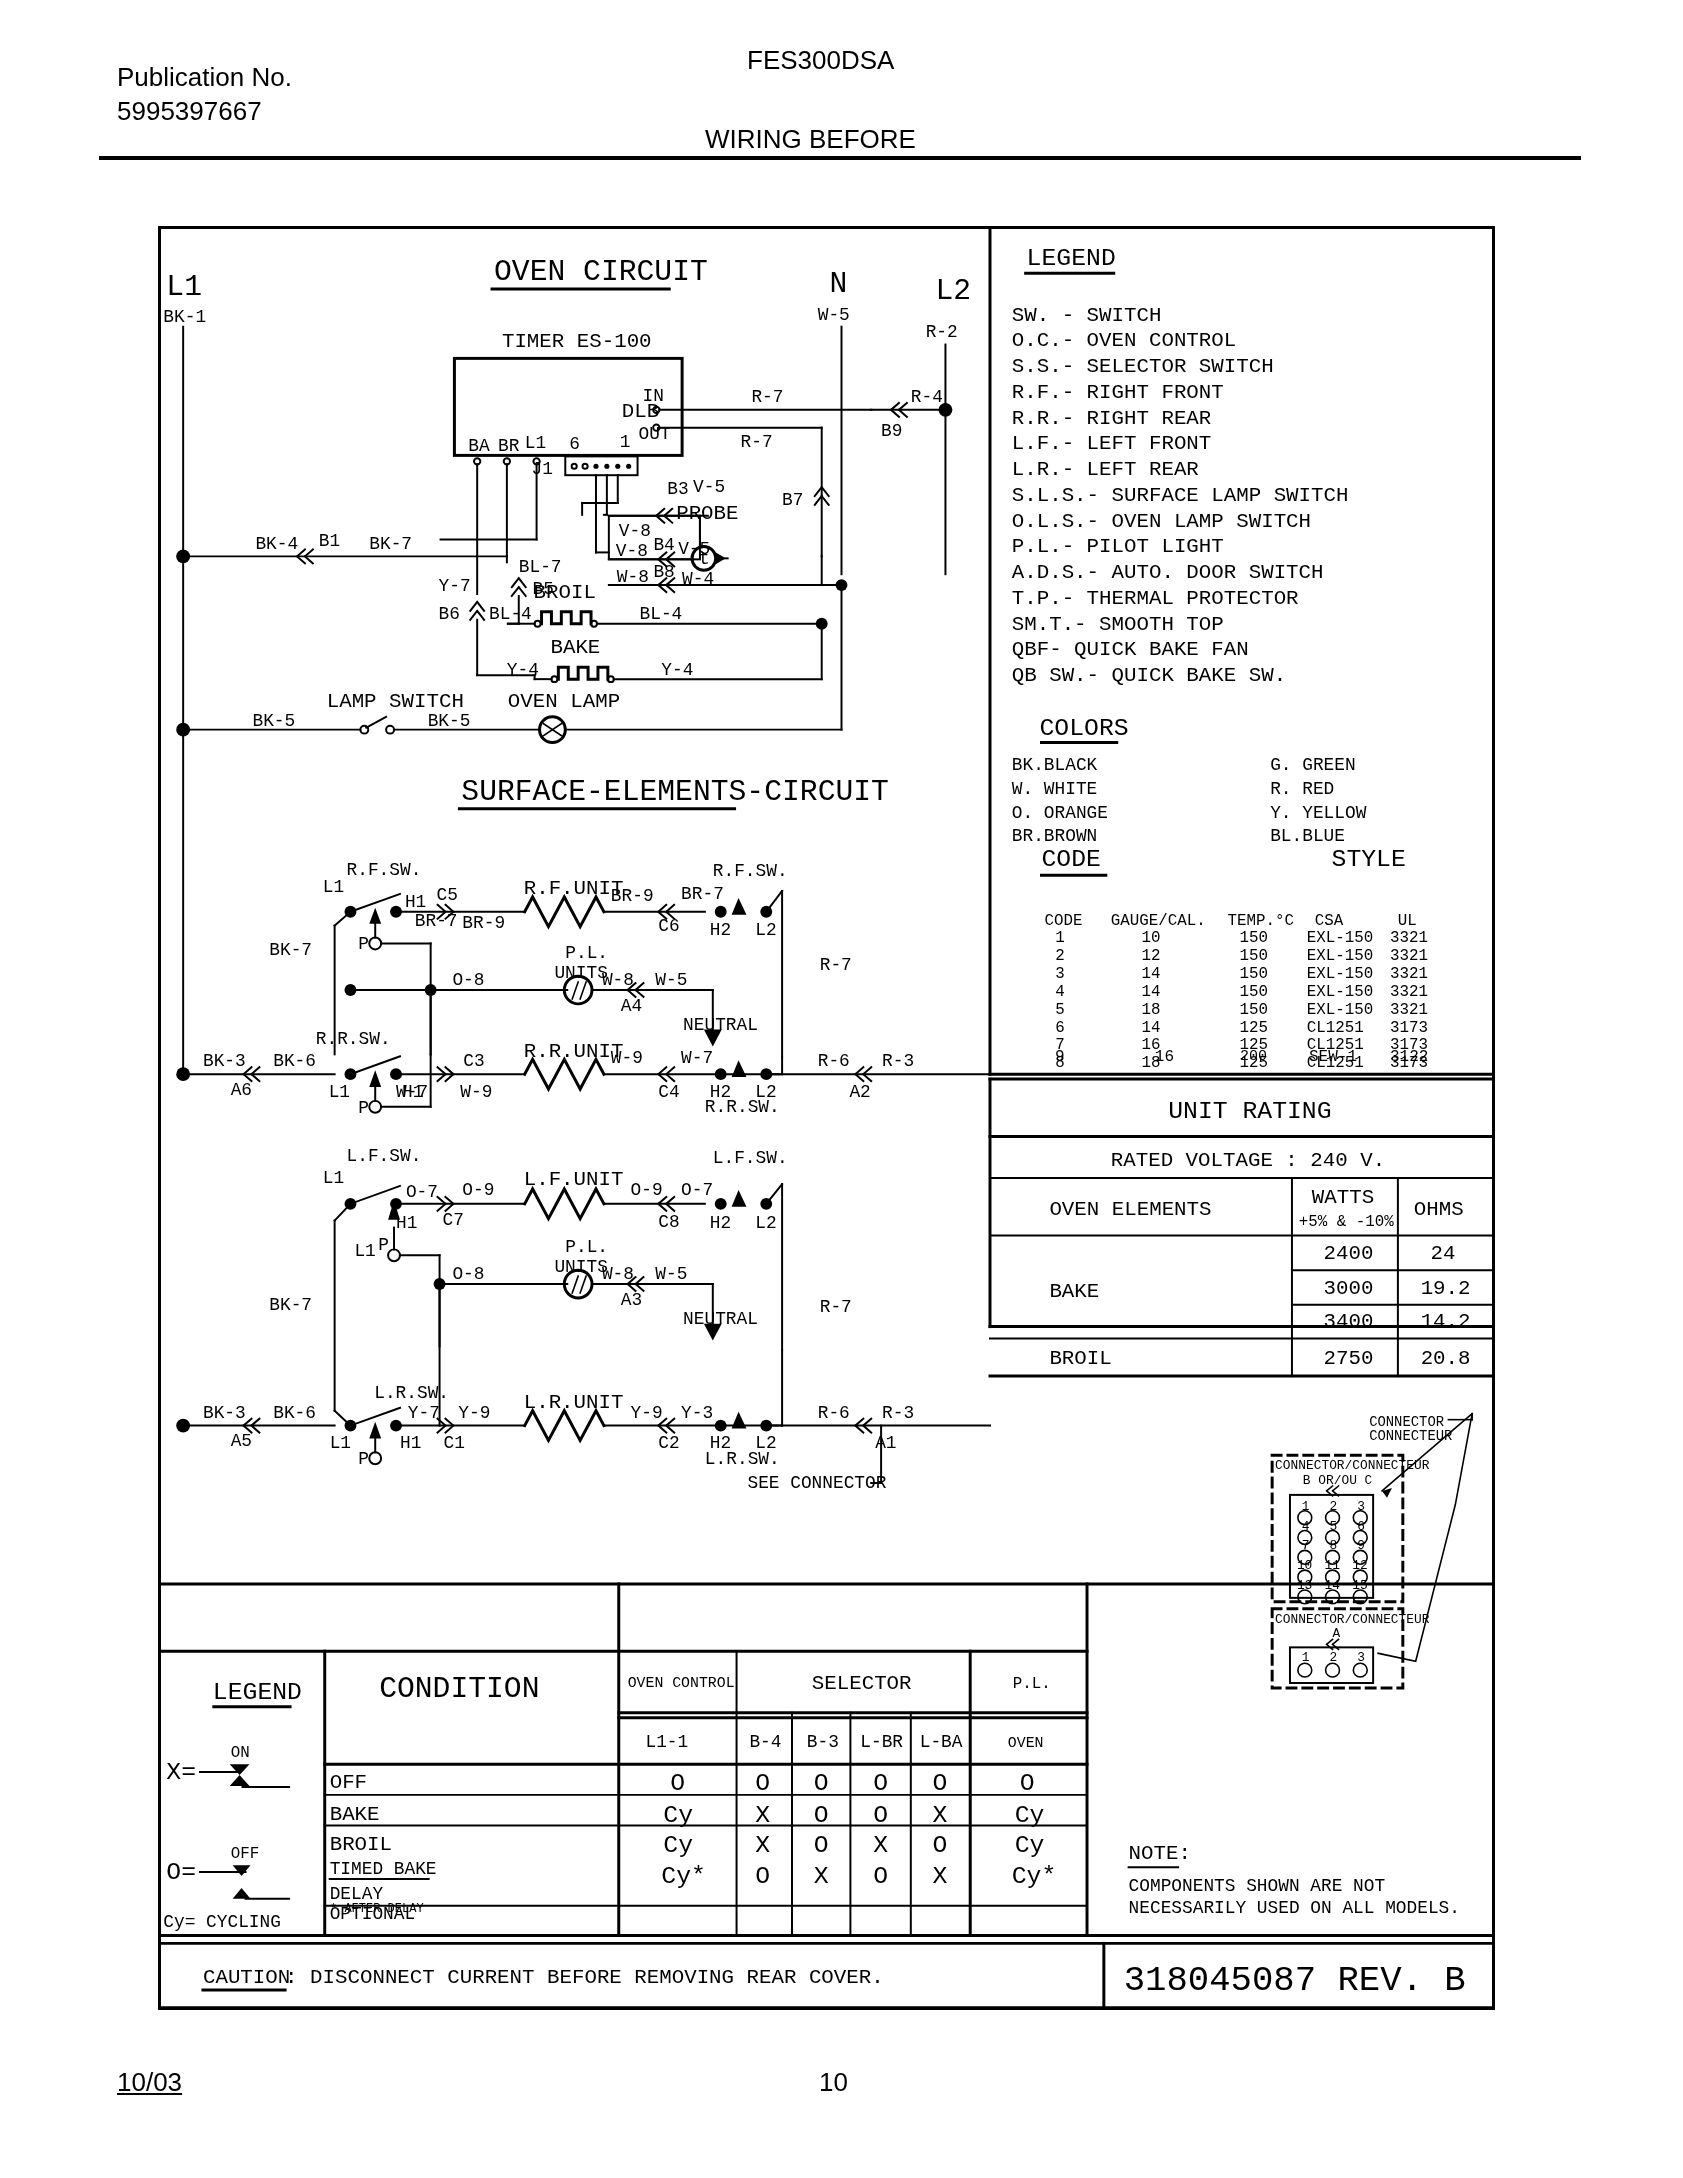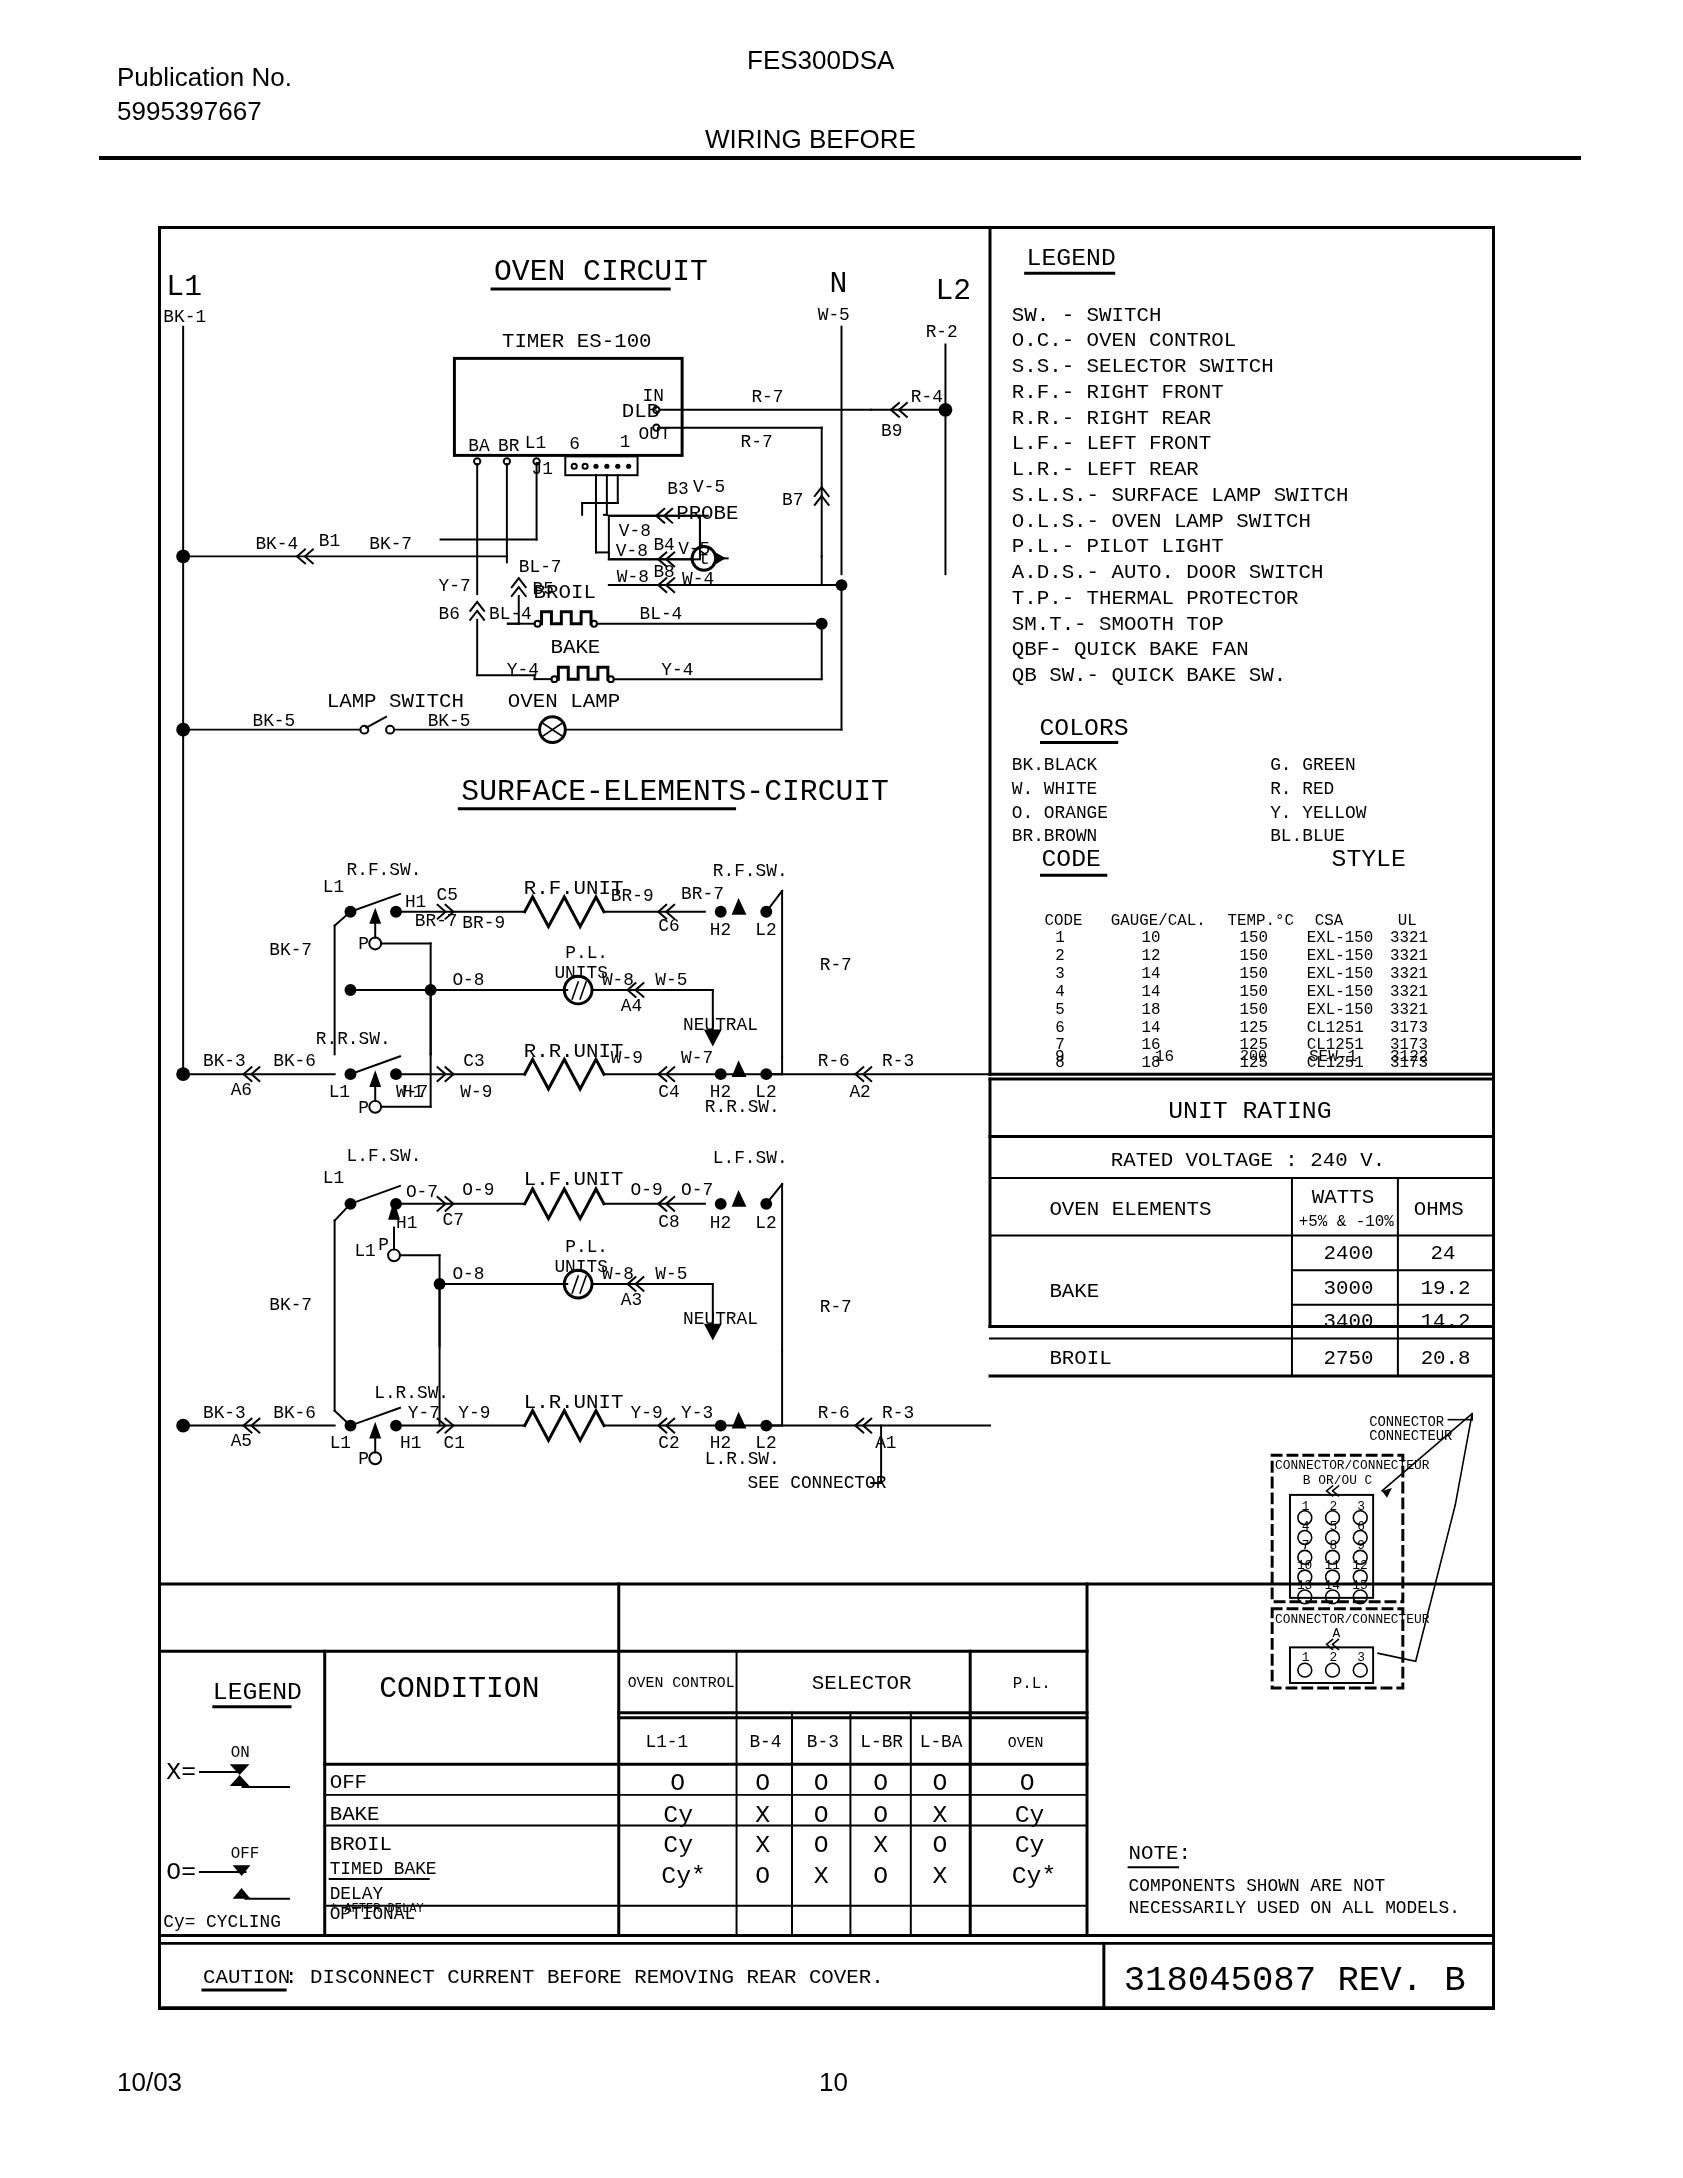--- a/index.html
+++ b/index.html
@@ -5,21 +5,21 @@
   html,body{margin:0;padding:0;background:#fff;}
   body{width:1683px;height:2178px;position:relative;font-family:"Liberation Sans",sans-serif;color:#000;}
   .pg{position:absolute;inset:0;}
   .abs{position:absolute;}
   .mono{font-family:"Liberation Mono","DejaVu Sans Mono",monospace;}
   
   #hdr-pub{left:117px;top:60px;font-size:26px;line-height:34px;}
   #hdr-model{left:747px;top:45px;font-size:26px;text-align:right;}
   #hdr-title{left:705px;top:124px;font-size:26px;}
   #hdr-rule{left:99px;top:156px;width:1482px;height:4px;background:#000;}
-  #ftr-date{left:117px;top:2067px;font-size:26px;}
+  #ftr-date{left:117px;top:2067px;font-size:26px;text-decoration:underline;}
   #ftr-page{left:819px;top:2067px;font-size:26px;}
   
   #frame{left:158px;top:226px;width:1337px;height:1784px;border:3px solid #000;box-sizing:border-box;}
   svg{position:absolute;left:0;top:0;overflow:visible;}
   text{font-family:"Liberation Mono","DejaVu Sans Mono",monospace;fill:#000;}
   .t11{font-size:15px;} .t12{font-size:16px;} .t13{font-size:18px;}
   .t15{font-size:21px;} .t18{font-size:25px;} .t22{font-size:30px;}
   .t9{font-size:13px;} .t10{font-size:14px;}
   line,path,polyline,polygon,rect,circle{stroke-linecap:square;}
   .w{stroke:#000;stroke-width:2;fill:none;}

